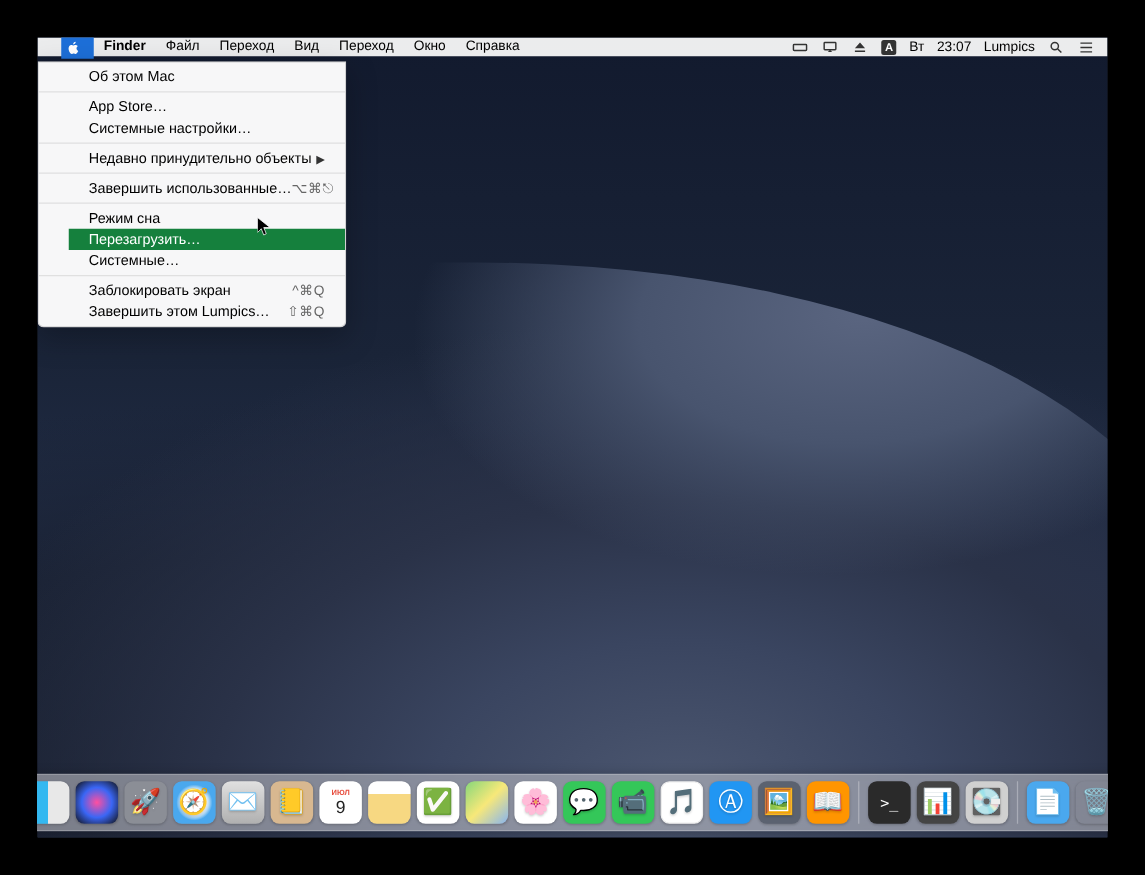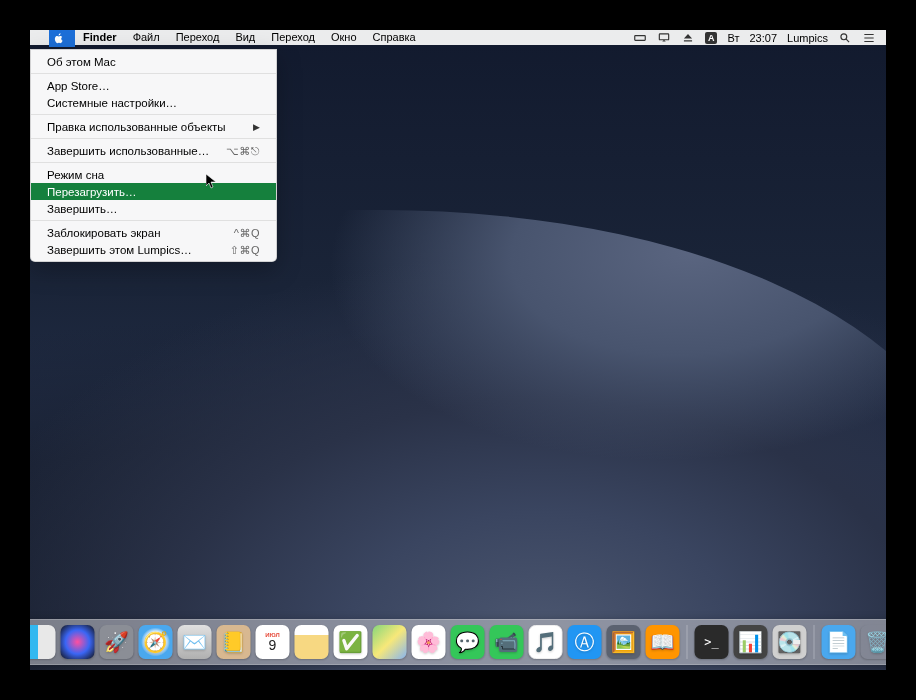--- a/index.html
+++ b/index.html
@@ -74,20 +74,21 @@
     font-size: 11.5px;
     color: #000;
     padding: 3px 0;
   }
   .dd-item {
     display: flex;
     align-items: center;
     padding: 1.5px 16px;
     white-space: nowrap;
     line-height: 14px;
+    margin-left: 24px;
   }
   .dd-item .shortcut { margin-left: auto; color: #666; font-size: 11px; letter-spacing: 0.5px;}
   .dd-item .chev { margin-left: auto; font-size: 9px; color:#333;}
   .dd-sep { height: 1px; background: #e0e0e0; margin: 3px 0; }
   .dd-item.highlighted {
     background: #15803d;
     color: #fff;
   }
   .cursor {
     position: absolute;
@@ -214,37 +215,37 @@
       </div>
     <div class="dd-sep"></div>
     <div class="dd-item">
         <span>App Store…</span>
       </div>
     <div class="dd-item">
         <span>Системные настройки…</span>
       </div>
     <div class="dd-sep"></div>
     <div class="dd-item">
-        <span>Правка использованные объекты</span>
+        <span>Недавно принудительно объекты</span>
         <span class="chev">▶</span>
       </div>
     <div class="dd-sep"></div>
     <div class="dd-item">
         <span>Завершить использованные…</span>
         <span class="shortcut">⌥⌘⎋</span>
       </div>
     <div class="dd-sep"></div>
     <div class="dd-item">
         <span>Режим сна</span>
       </div>
     <div class="dd-item highlighted">
         <span>Перезагрузить…</span>
       </div>
     <div class="dd-item">
-        <span>Завершить…</span>
+        <span>Системные…</span>
       </div>
     <div class="dd-sep"></div>
     <div class="dd-item">
         <span>Заблокировать экран</span>
         <span class="shortcut">^⌘Q</span>
       </div>
     <div class="dd-item">
         <span>Завершить этом Lumpics…</span>
         <span class="shortcut">⇧⌘Q</span>
       </div>

